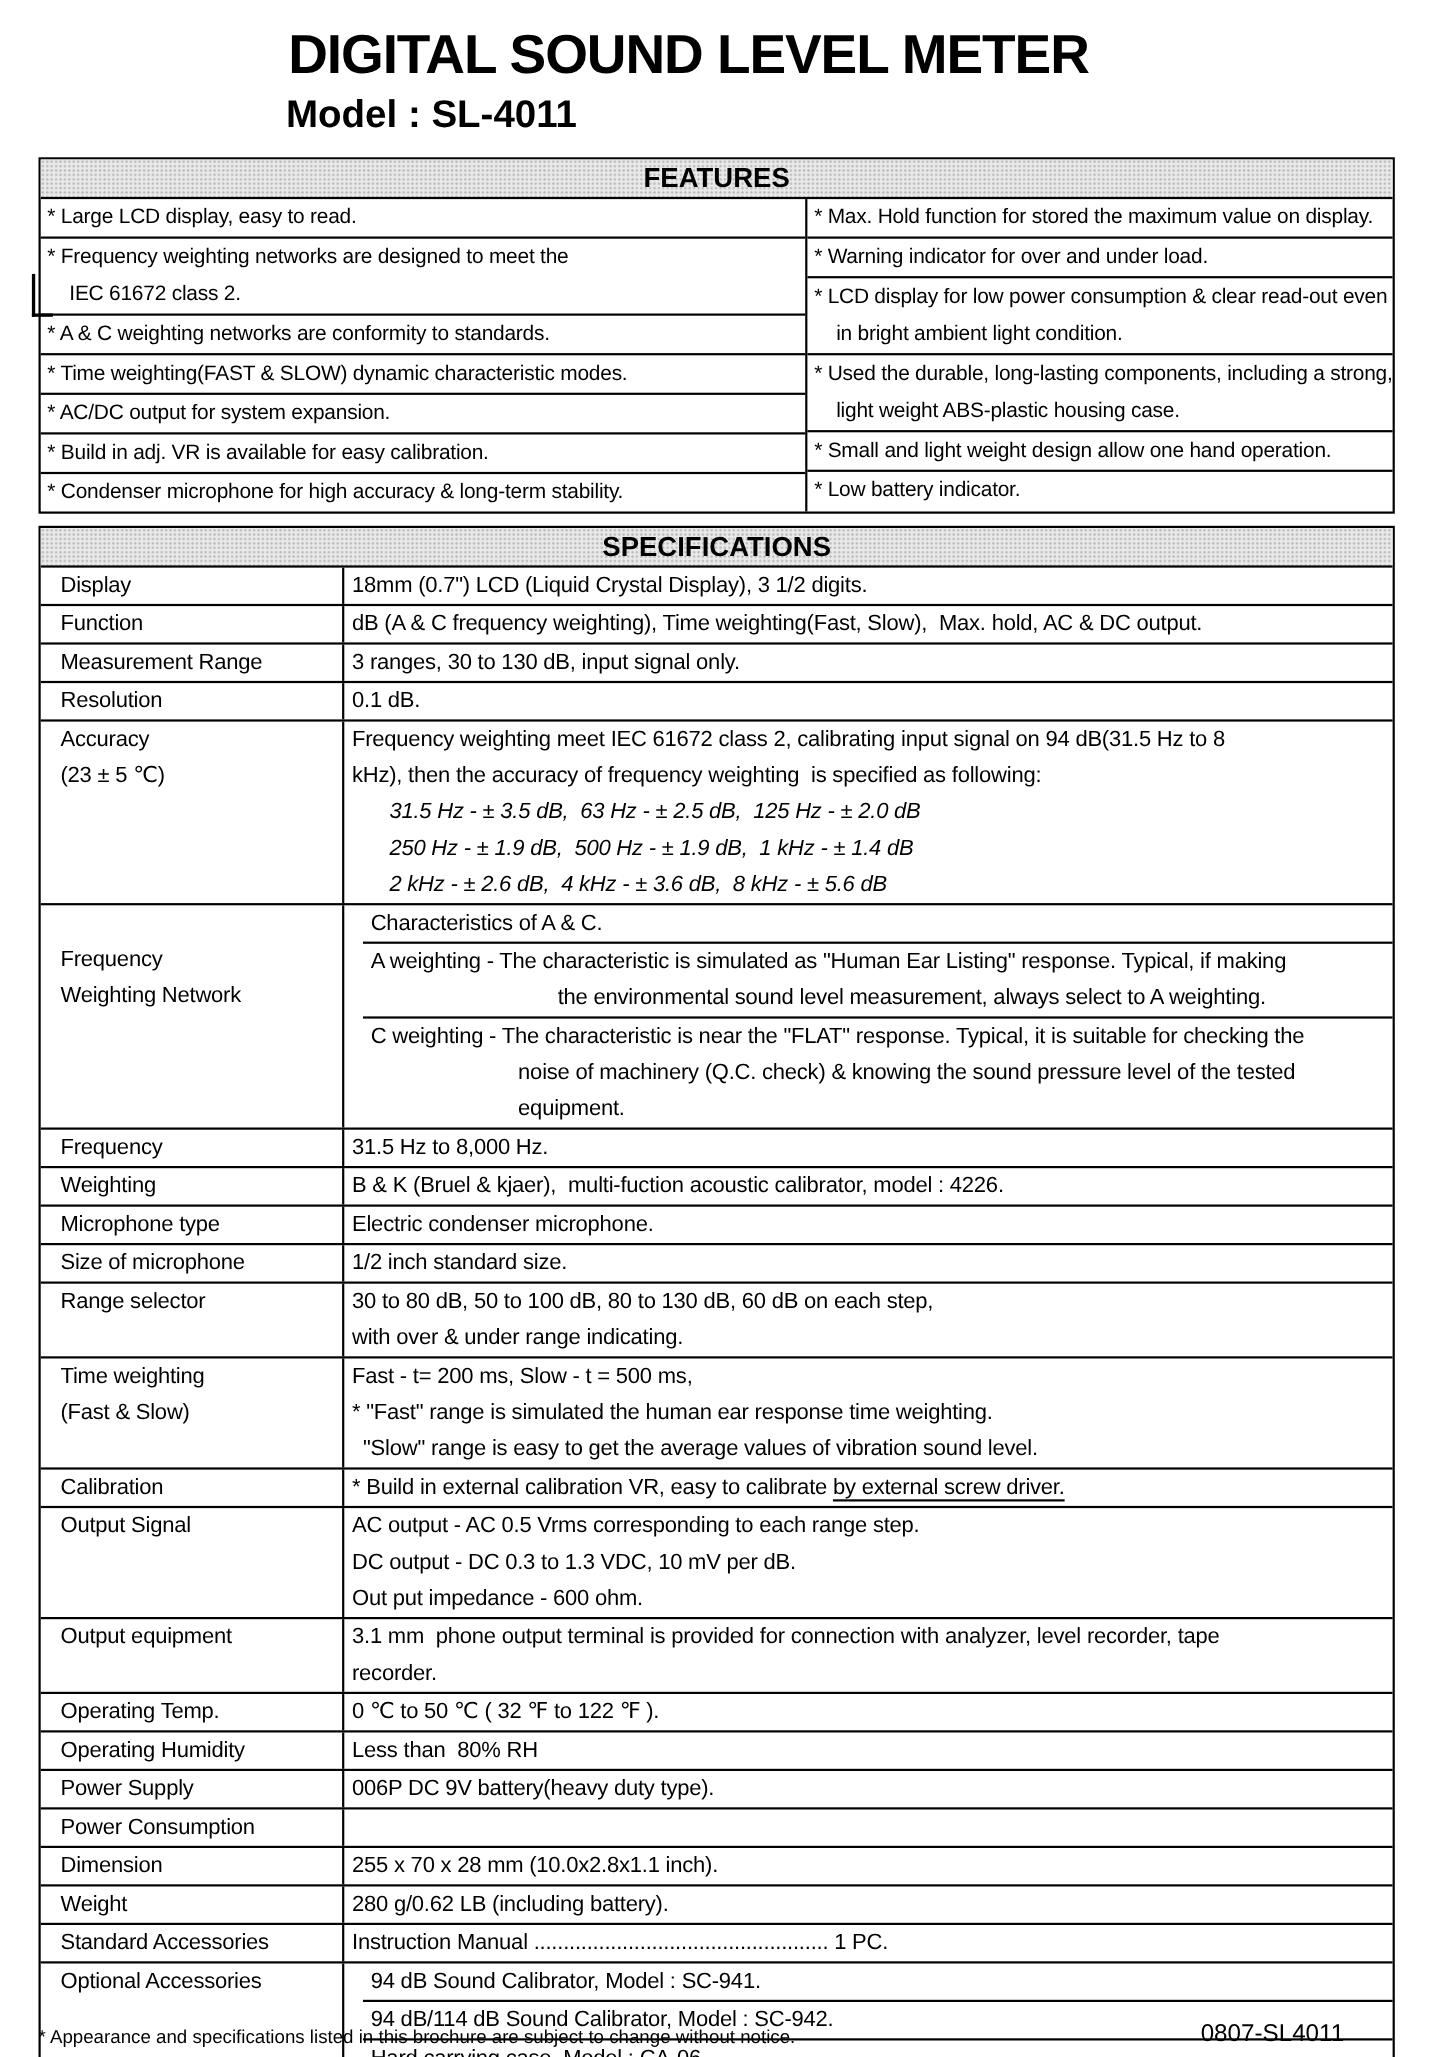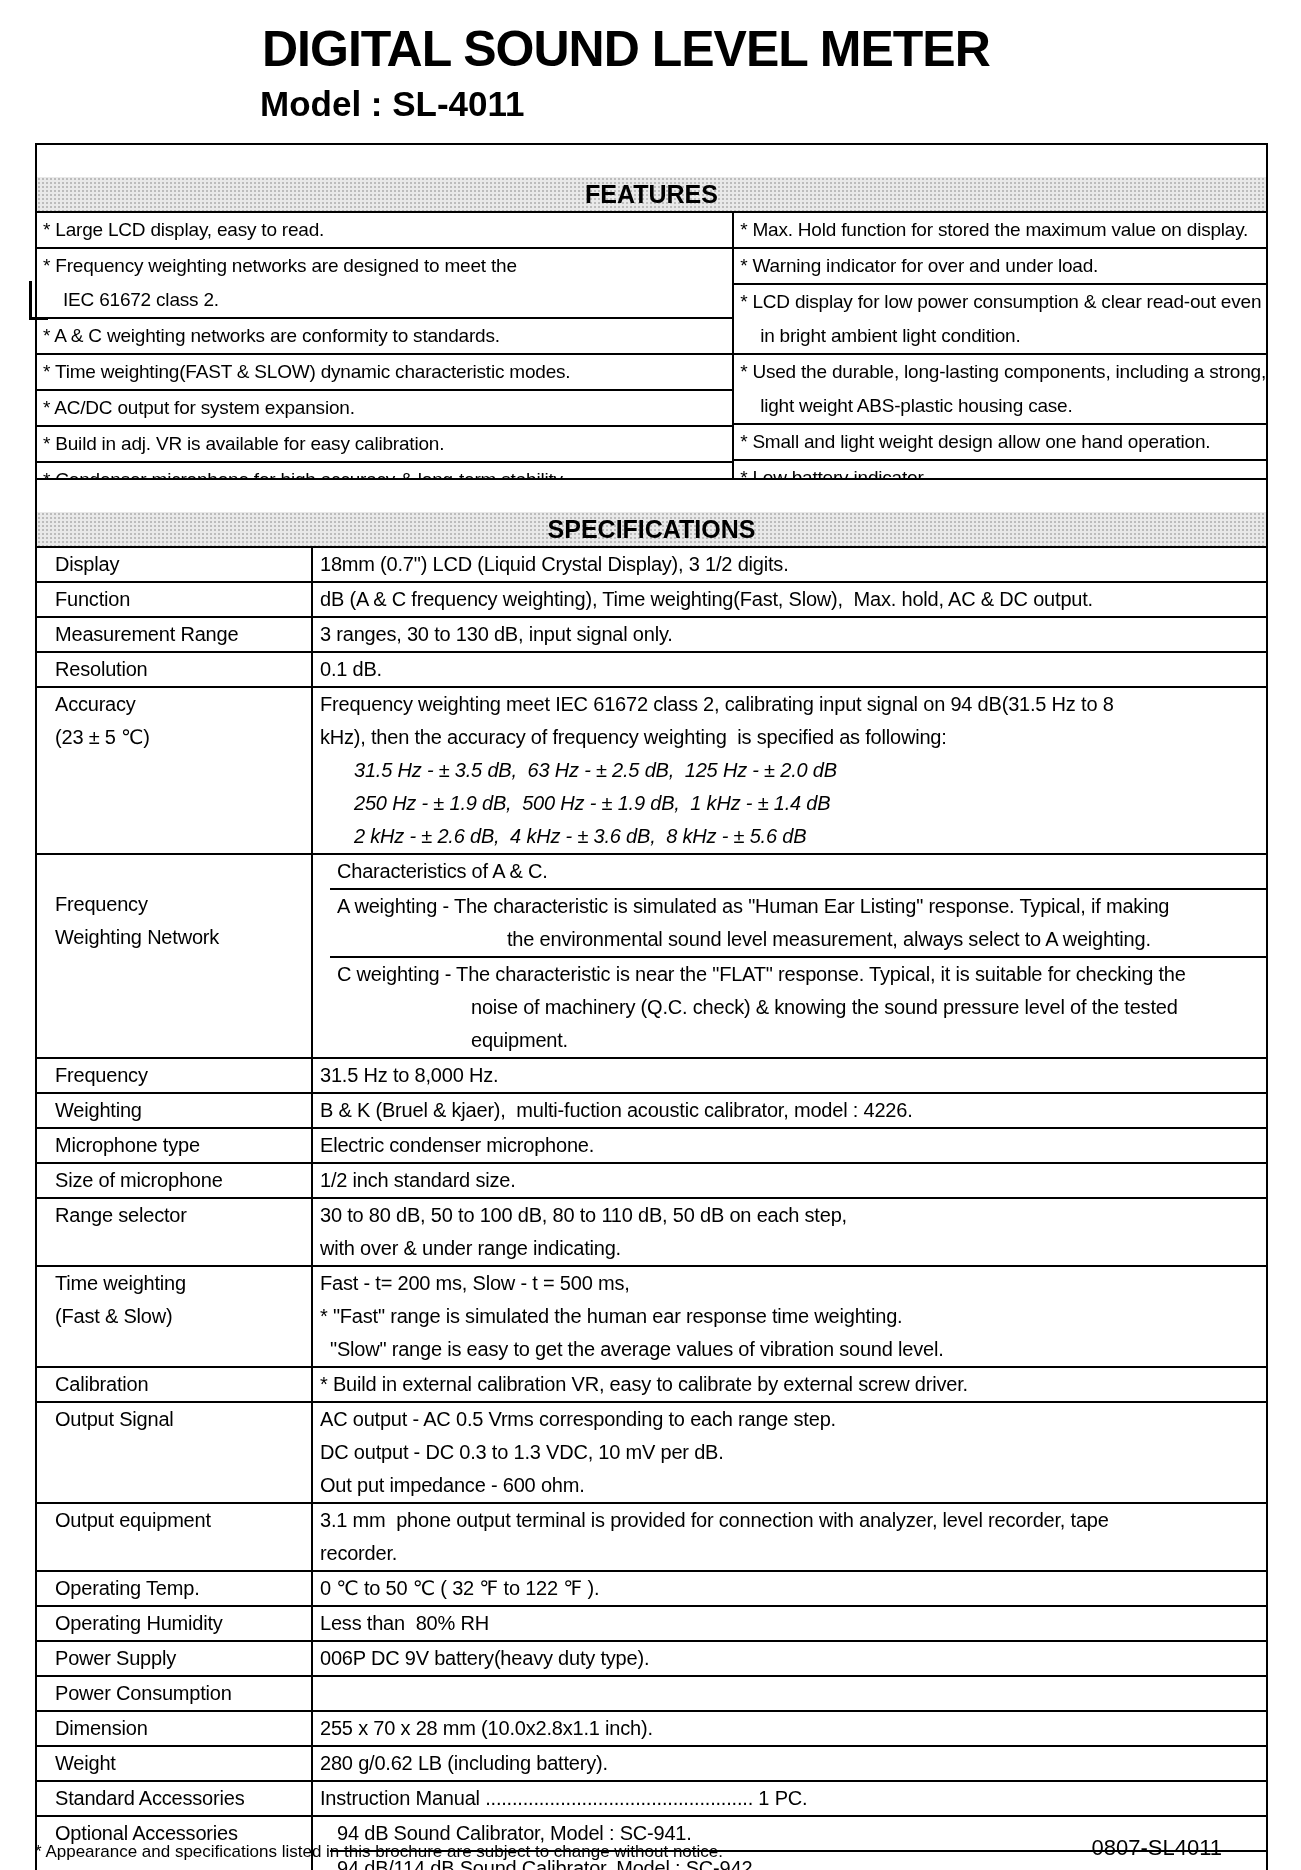--- a/index.html
+++ b/index.html
@@ -22,21 +22,20 @@
   }
   .tbl-features{top:143px;}
   .tbl-specs{top:478px;}
   .band{
     height:34px;line-height:34px;text-align:center;
     font-weight:bold;font-size:25px;
     border-bottom:2px solid #000;
     background-color:#e9e9e9;
     background-image:radial-gradient(circle,#bcbcbc 1px,rgba(0,0,0,0) 1.2px);
     background-size:4px 4px;
-    margin-top:32px;
   }
   
   .fcols{display:flex;align-items:stretch;}
   .fcol{box-sizing:border-box;}
   .fcol-left{width:736px;border-right:2px solid #000;}
   .fcol-right{flex:1;}
   .fcell{border-bottom:2px solid #000;padding-left:6px;position:relative;}
   .fcol .fcell:last-child{border-bottom:none;}
   .fline{height:34px;line-height:34px;font-size:19px;letter-spacing:-0.2px;white-space:pre;}
   .fline.cont{padding-left:20px;}
@@ -57,20 +56,21 @@
   .val.group{padding-left:17px;}
   .vline{height:33px;line-height:33px;white-space:pre;}
   .sub{border-bottom:2px solid #000;padding-left:7px;}
   .val.group .sub:last-child{border-bottom:none;}
   .it{font-style:italic;}
   .ind-a{padding-left:34px;}
   .ind-b{padding-left:170px;}
   .ind-c{padding-left:134px;}
   .ind-s{padding-left:10px;}
   .u{
+    text-decoration:underline;
     text-decoration-thickness:2px;
     text-underline-offset:5px;
   }
   .footnote{position:absolute;left:35px;top:1842px;font-size:17px;white-space:pre;}
   .doc-code{position:absolute;right:79px;top:1835px;font-size:22px;white-space:pre;}
 </style>
 </head>
 <body>
 
 <div class="page-title">DIGITAL SOUND LEVEL METER</div>
@@ -237,21 +237,21 @@
     <div class="val">
         <div class="vline">1/2 inch standard size.</div>
       </div>
   </div>
 
   <div class="srow">
     <div class="lbl">
         <div class="lline">Range selector</div>
       </div>
     <div class="val">
-      <div class="vline">30 to 80 dB, 50 to 100 dB, 80 to 110 dB, 50 dB on each step,</div>
+      <div class="vline">30 to 80 dB, 50 to 100 dB, 80 to 130 dB, 60 dB on each step,</div>
       <div class="vline">with over &amp; under range indicating.</div>
     </div>
   </div>
 
   <div class="srow">
     <div class="lbl">
       <div class="lline">Time weighting</div>
       <div class="lline">(Fast &amp; Slow)</div>
     </div>
     <div class="val">

